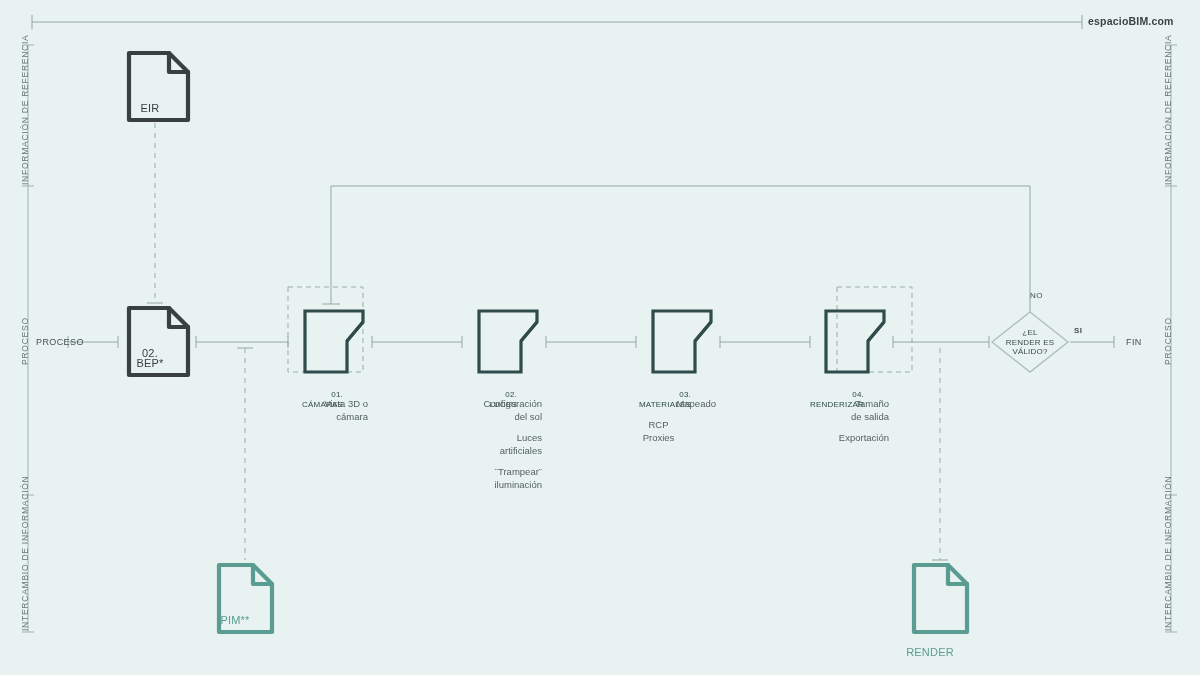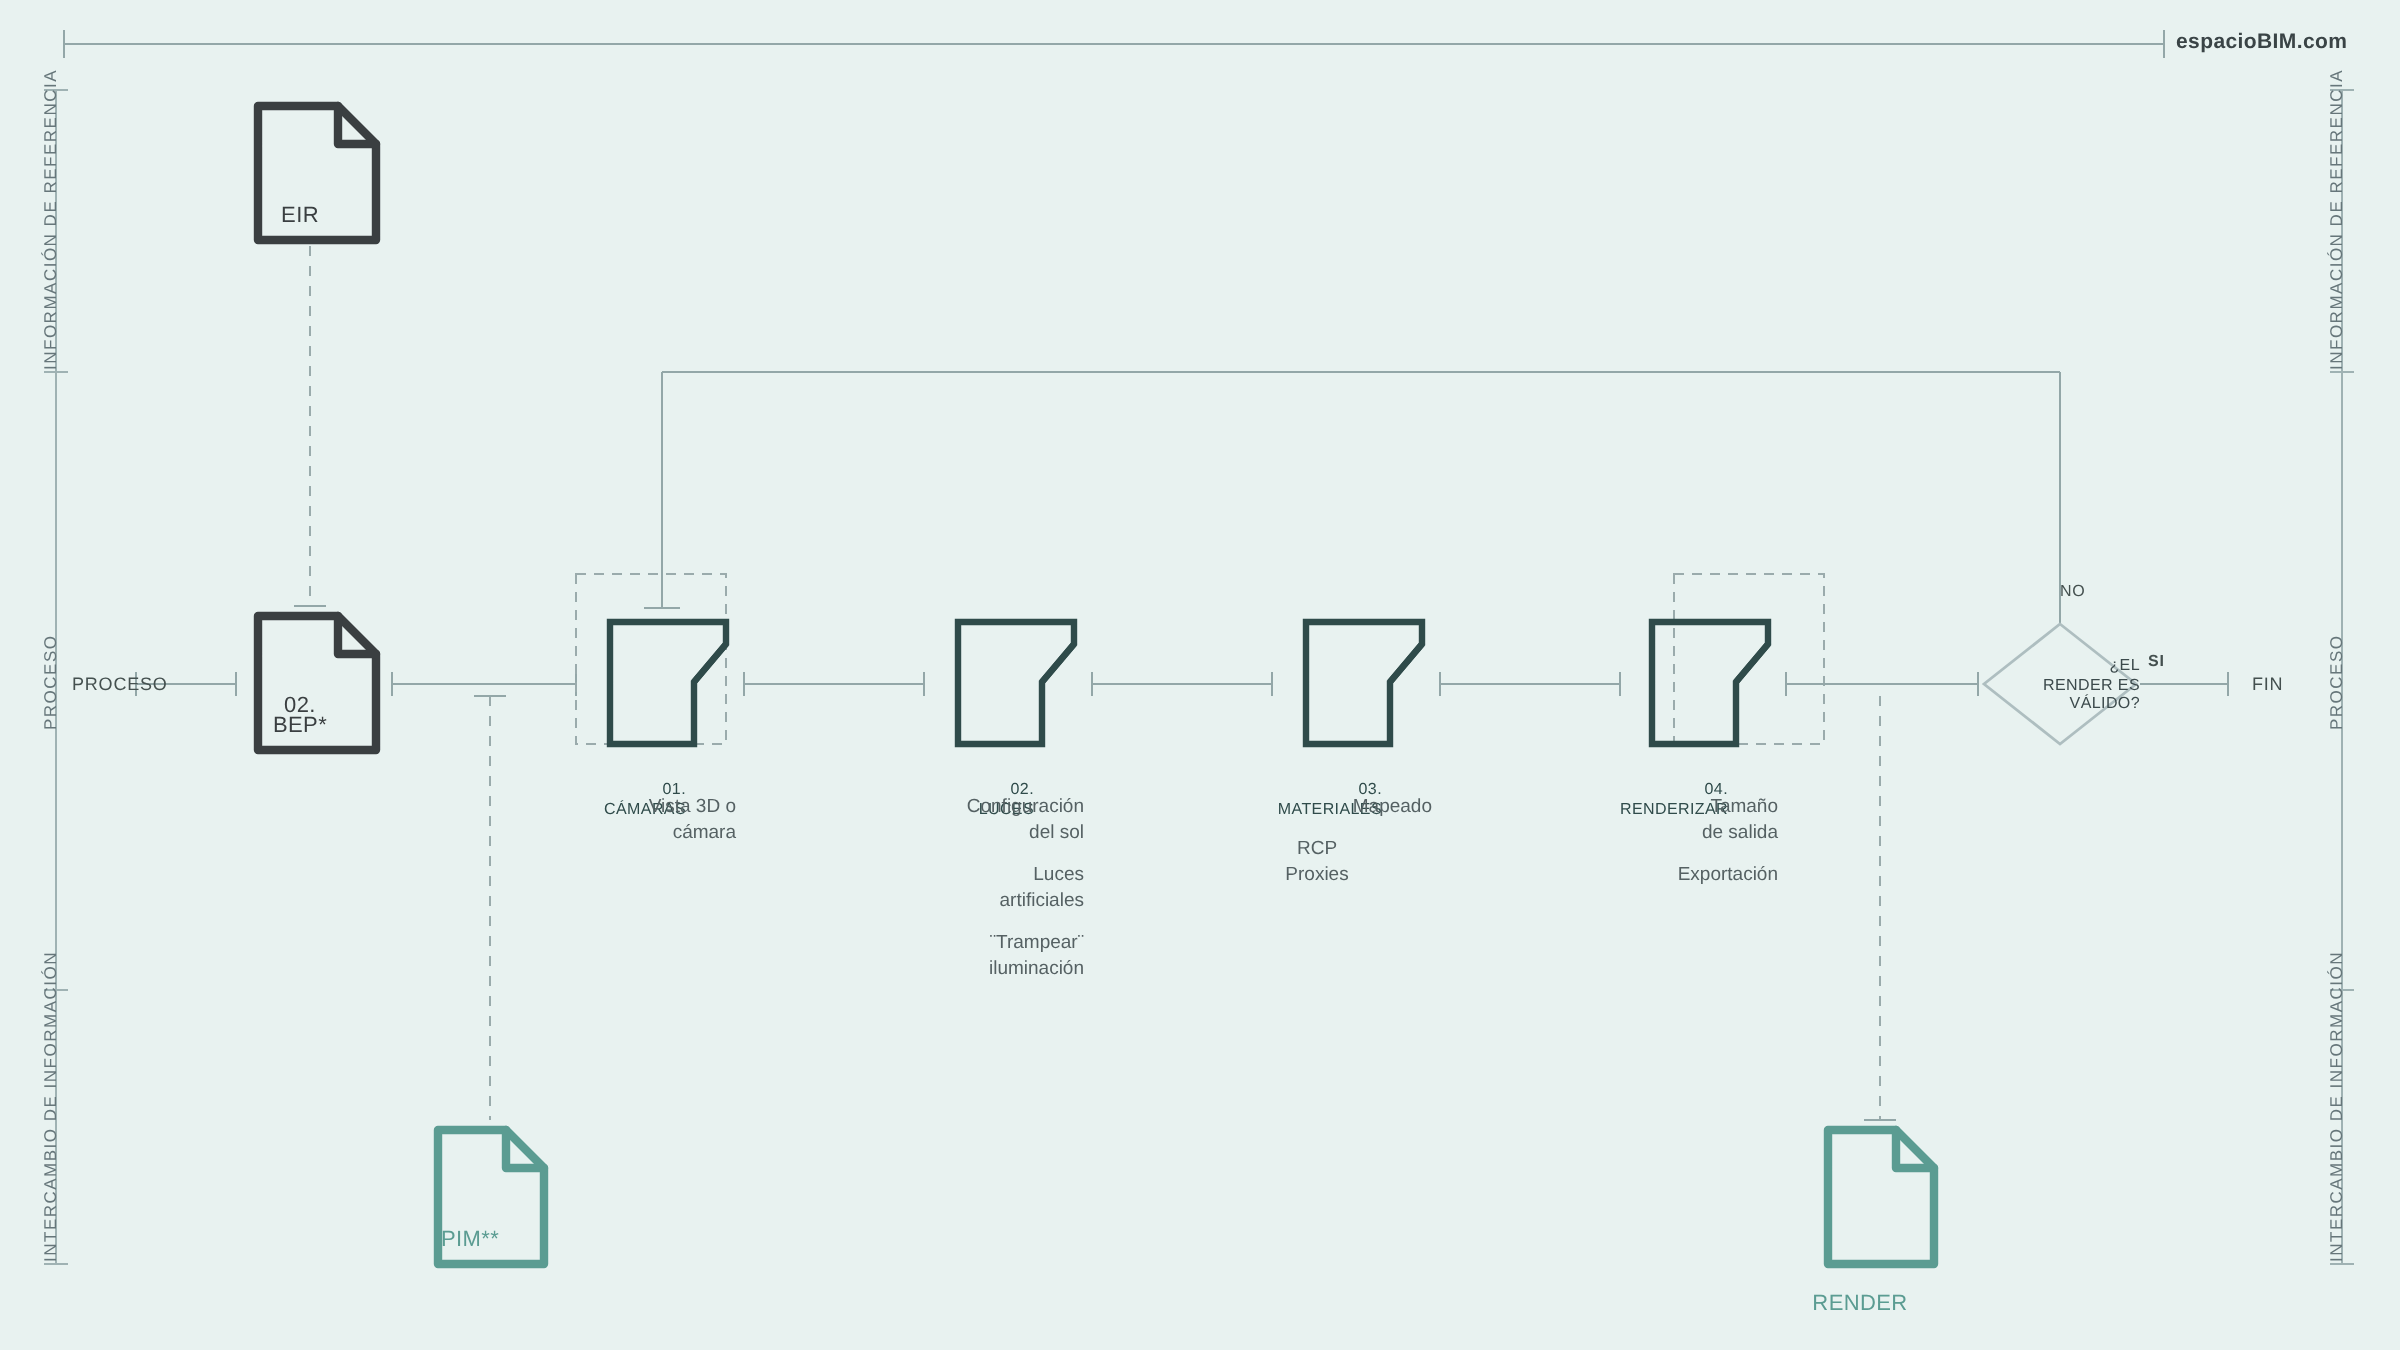--- a/index.html
+++ b/index.html
@@ -52,21 +52,21 @@
     line-height:9.5px;
     text-align:center;
     white-space:pre;
     letter-spacing:.2px;
   }
   .diamondtxt{
     position:absolute;
     color:#3c4a4c;
     font-size:8px;
     line-height:9.5px;
-    text-align:right;
+    text-align:center;
     white-space:pre;
     letter-spacing:.2px;
   }
   .flowtxt{
     position:absolute;
     color:#44504f;
     font-size:9px;
     letter-spacing:.4px;
     white-space:pre;
   }

